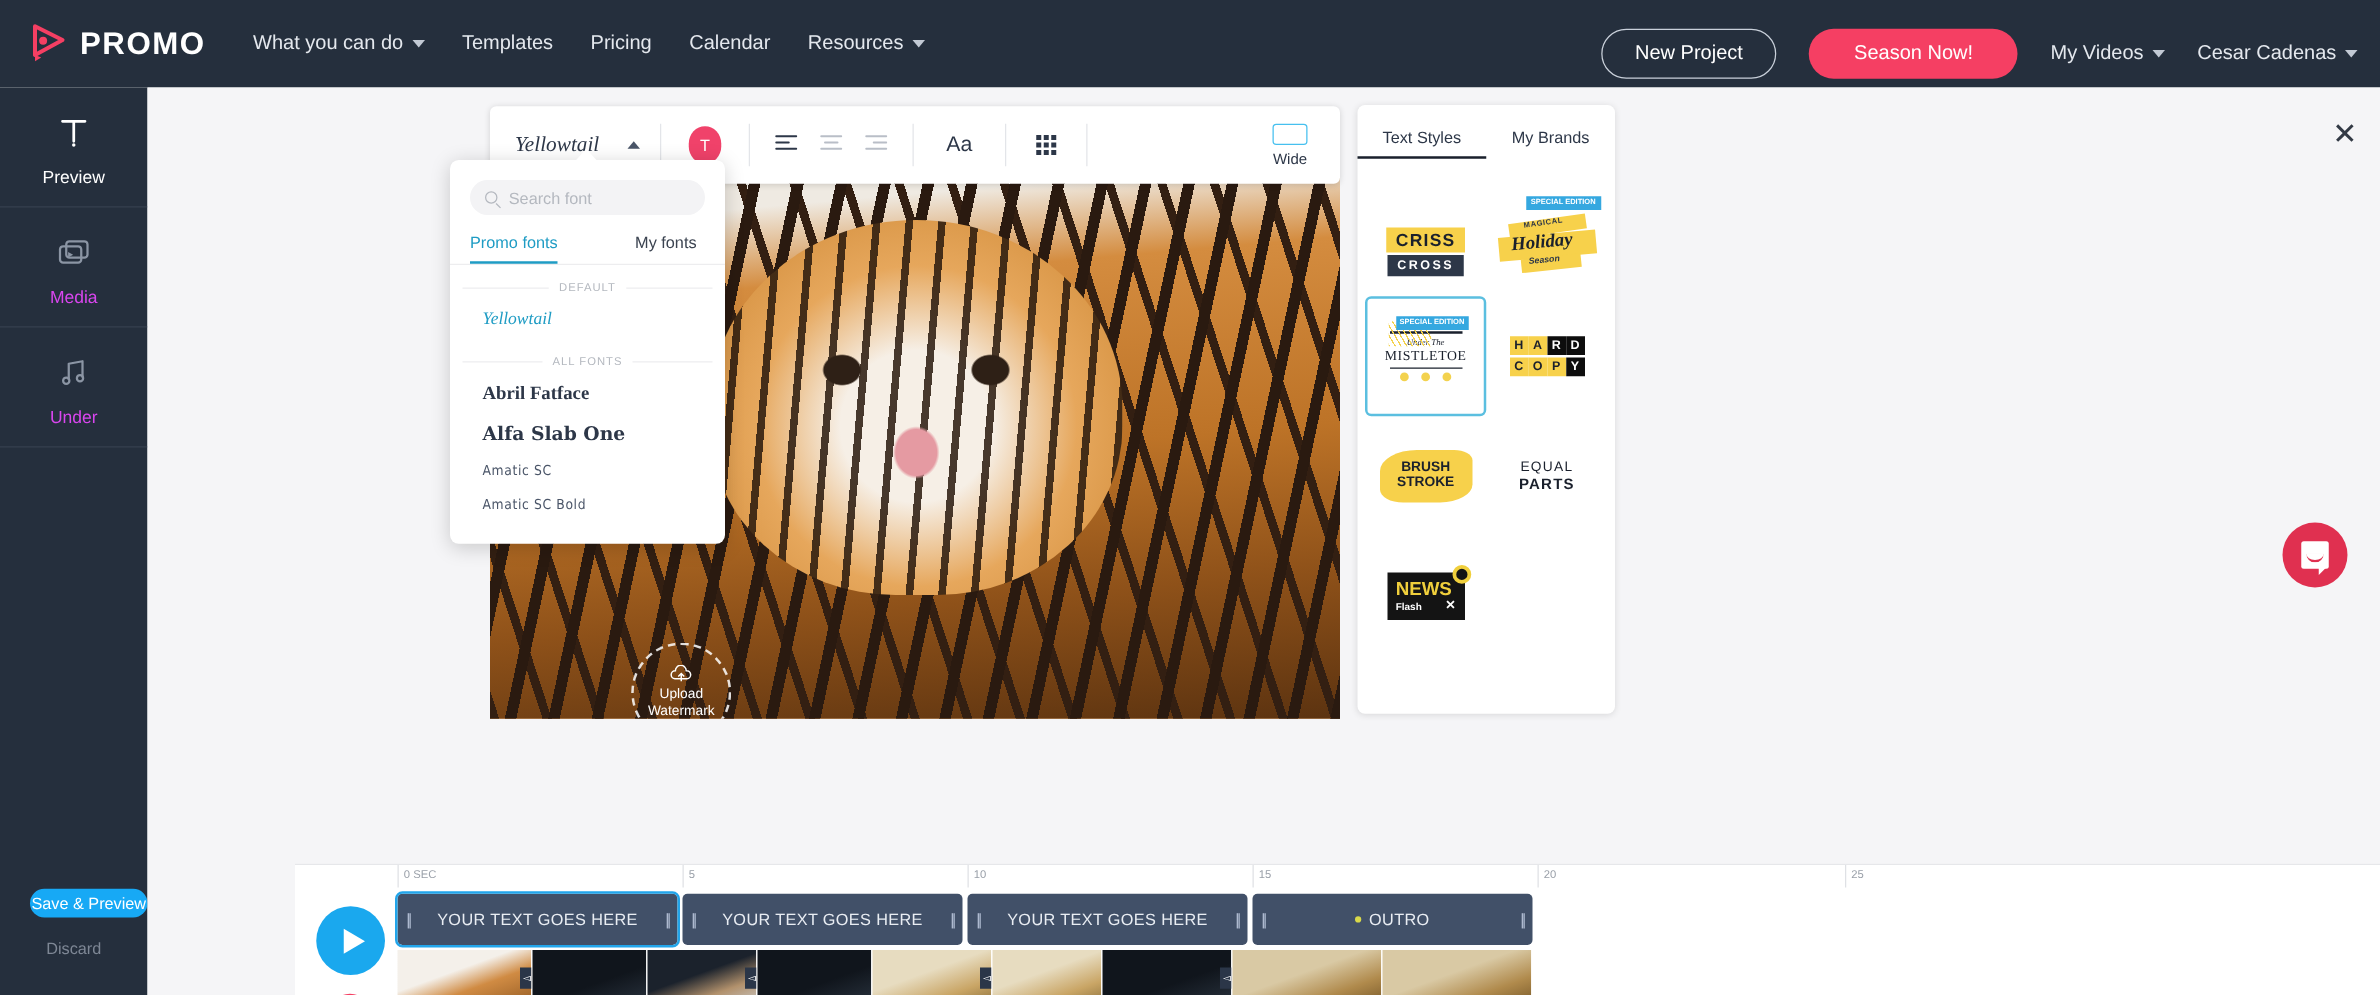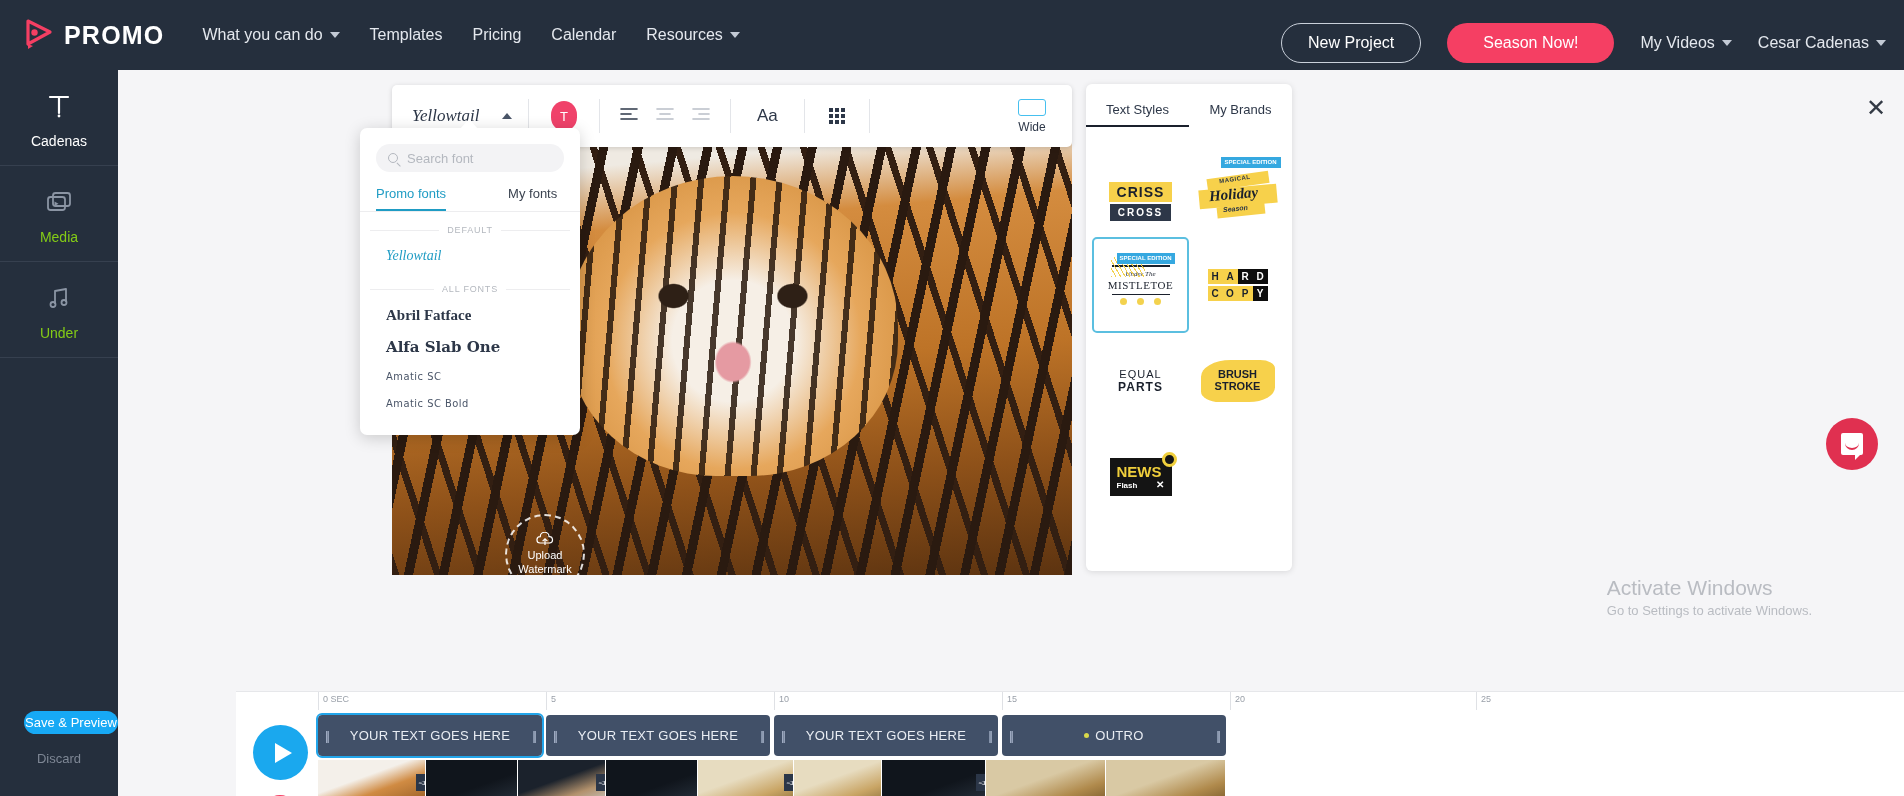--- a/index.html
+++ b/index.html
@@ -52,21 +52,21 @@
     position: absolute; left: 0; top: 70px; width: 118px; height: 726px;
     background: #252f3d;
   }
   .side-item {
     padding: 20px 0 16px; text-align: center; cursor: pointer;
     border-bottom: 1px solid #36404f;
   }
   .side-icon { height: 32px; display: flex; align-items: center; justify-content: center; }
   .side-label { font-size: 14px; margin-top: 11px; }
   .side-item.active .side-label { color: #ffffff; }
-  .side-item .side-label { color: #84cc16; }
+  .side-item .side-label { color: #d946ef; }
   #btn-save-preview {
     position: absolute; left: 24px; bottom: 62px; width: 94px;
     background: #17a9f5; color: #ffffff; border: none; border-radius: 18px;
     padding: 4px 0; font-size: 13px; cursor: pointer;
     font-family: "Liberation Sans", sans-serif;
   }
   #btn-discard {
     position: absolute; left: 0; bottom: 30px; width: 118px; text-align: center;
     color: #7e8795; font-size: 13px; cursor: pointer;
   }
@@ -456,21 +456,21 @@
 </div>
 
 <div id="sidebar">
   <div class="side-item active">
     <div class="side-icon">
       <svg width="24" height="26" viewBox="0 0 24 26">
         <path d="M3 4 H21 M12 4 V20" stroke="#ffffff" stroke-width="2.2" fill="none" stroke-linecap="round"></path>
         <circle cx="12" cy="23" r="1.4" fill="#ffffff"></circle>
       </svg>
     </div>
-    <div class="side-label">Cadenas</div>
+    <div class="side-label">Preview</div>
   </div>
   <div class="side-item">
     <div class="side-icon">
       <svg width="28" height="24" viewBox="0 0 28 24">
         <rect x="8" y="3" width="17" height="13" rx="2.5" fill="none" stroke="#8b95a4" stroke-width="1.8"></rect>
         <rect x="3" y="7" width="17" height="13" rx="2.5" fill="none" stroke="#8b95a4" stroke-width="1.8"></rect>
         <path d="M9.5 11.5 L13.5 13.8 L9.5 16 Z" fill="#8b95a4"></path>
       </svg>
     </div>
     <div class="side-label">Media</div>
@@ -648,32 +648,32 @@
           <div class="row">
             <b>C</b>
               <b>O</b>
               <b>P</b>
               <b class="inv">Y</b>
           </div>
         </div>
       </div>
 
       <div class="style-cell">
-        <div class="th-equal">
-          <div class="e1">EQUAL</div>
-          <div class="e2">PARTS</div>
-        </div>
-      </div>
-
-      <div class="style-cell">
         <div class="th-brush">
           <div>
             <div>BRUSH</div>
             <div>STROKE</div>
           </div>
+        </div>
+      </div>
+
+      <div class="style-cell">
+        <div class="th-equal">
+          <div class="e1">EQUAL</div>
+          <div class="e2">PARTS</div>
         </div>
       </div>
 
       <div class="style-cell">
         <div class="th-news">
           <span class="dot"></span>
           <div class="n1">NEWS</div>
           <div class="n2">Flash</div>
           <span class="x">✕</span>
         </div>
@@ -683,24 +683,20 @@
   </div>
 
   <div id="canvas-close">✕</div>
 
   <div id="chat-bubble">
     <span class="msg">
       <span class="smile"></span>
     </span>
   </div>
 
-  <div id="win-activate">
-    <div class="t1">Activate Windows</div>
-    <div class="t2">Go to Settings to activate Windows.</div>
-  </div>
 
   <div id="timeline">
     <div id="ruler">
       <span class="tick" style="left:82px">0 SEC</span>
       <span class="tick" style="left:310px">5</span>
       <span class="tick" style="left:538px">10</span>
       <span class="tick" style="left:766px">15</span>
       <span class="tick" style="left:994px">20</span>
       <span class="tick" style="left:1240px">25</span>
     </div>

